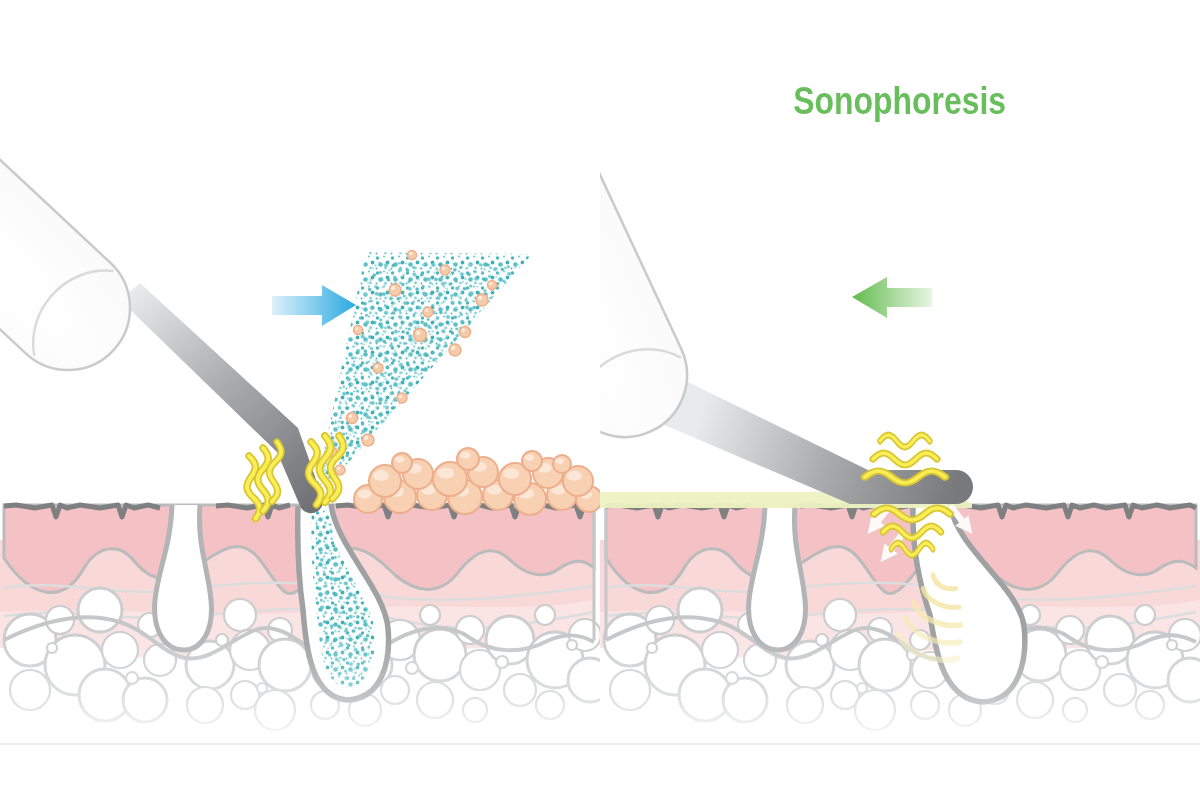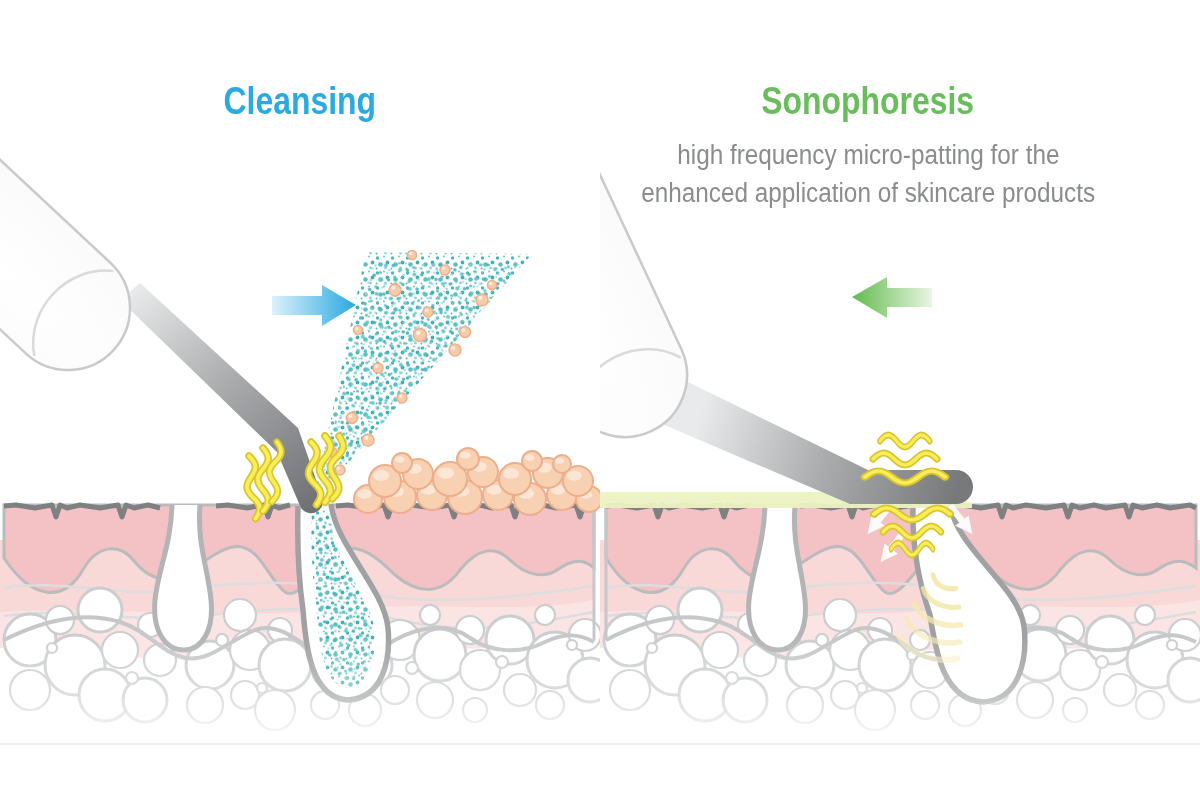--- a/index.html
+++ b/index.html
@@ -1,21 +1,21 @@
 <!DOCTYPE html>
 <html><head>
 <meta charset="utf-8">
 <style>
   html,body{margin:0;padding:0;background:#fff;}
   #stage{position:relative;width:1200px;height:800px;background:#ffffff;overflow:hidden;
          font-family:"Liberation Sans", sans-serif;}
   svg{position:absolute;top:0;}
   #svgL{left:0;} #svgR{left:600px;}
   .panel-text{position:absolute;top:78px;width:600px;text-align:center;pointer-events:none;}
-  #textL{left:0;} #textR{left:568px;}
+  #textL{left:0;} #textR{left:600px;}
   .title{font-size:38px;font-weight:bold;line-height:46px;margin:0 0 12px 0;}
   .title span{display:inline-block;transform:scaleX(.84);}
   .sub{font-size:27px;color:#8a8c8e;line-height:38px;margin:0;}
   .sub span{display:inline-block;transform:scaleX(.9);white-space:nowrap;}
 </style>
 </head>
 <body>
 
 <div id="stage">
 
@@ -368,23 +368,18 @@
     <use href="#whR" transform="translate(265,477) scale(1.27,1)"></use>
   </g>
 
   <polygon fill="url(#arrowG)" points="252,297 287,277 287,288 332,288 332,307 287,307 287,318"></polygon>
 
   <rect x="0" y="635" width="600" height="112" fill="url(#fadeR)"></rect>
   <line x1="0" y1="744" x2="600" y2="744" stroke="#EFEFEF" stroke-width="2"></line>
 </svg>
 
 <div id="textL" class="panel-text">
-  <h2 class="title" id="titleL" style="color: rgb(42, 170, 225);"><span>Cleansing</span></h2>
 </div>
 <div id="textR" class="panel-text">
   <h2 class="title" id="titleR" style="color: rgb(105, 190, 92);"><span>Sonophoresis</span></h2>
-  <p class="sub" style="color: rgb(138, 140, 142);">
-    <span>high frequency micro-patting for the</span><br>
-    <span>enhanced application of skincare products</span>
-  </p>
 </div>
 
 </div>
 
 </body></html>

